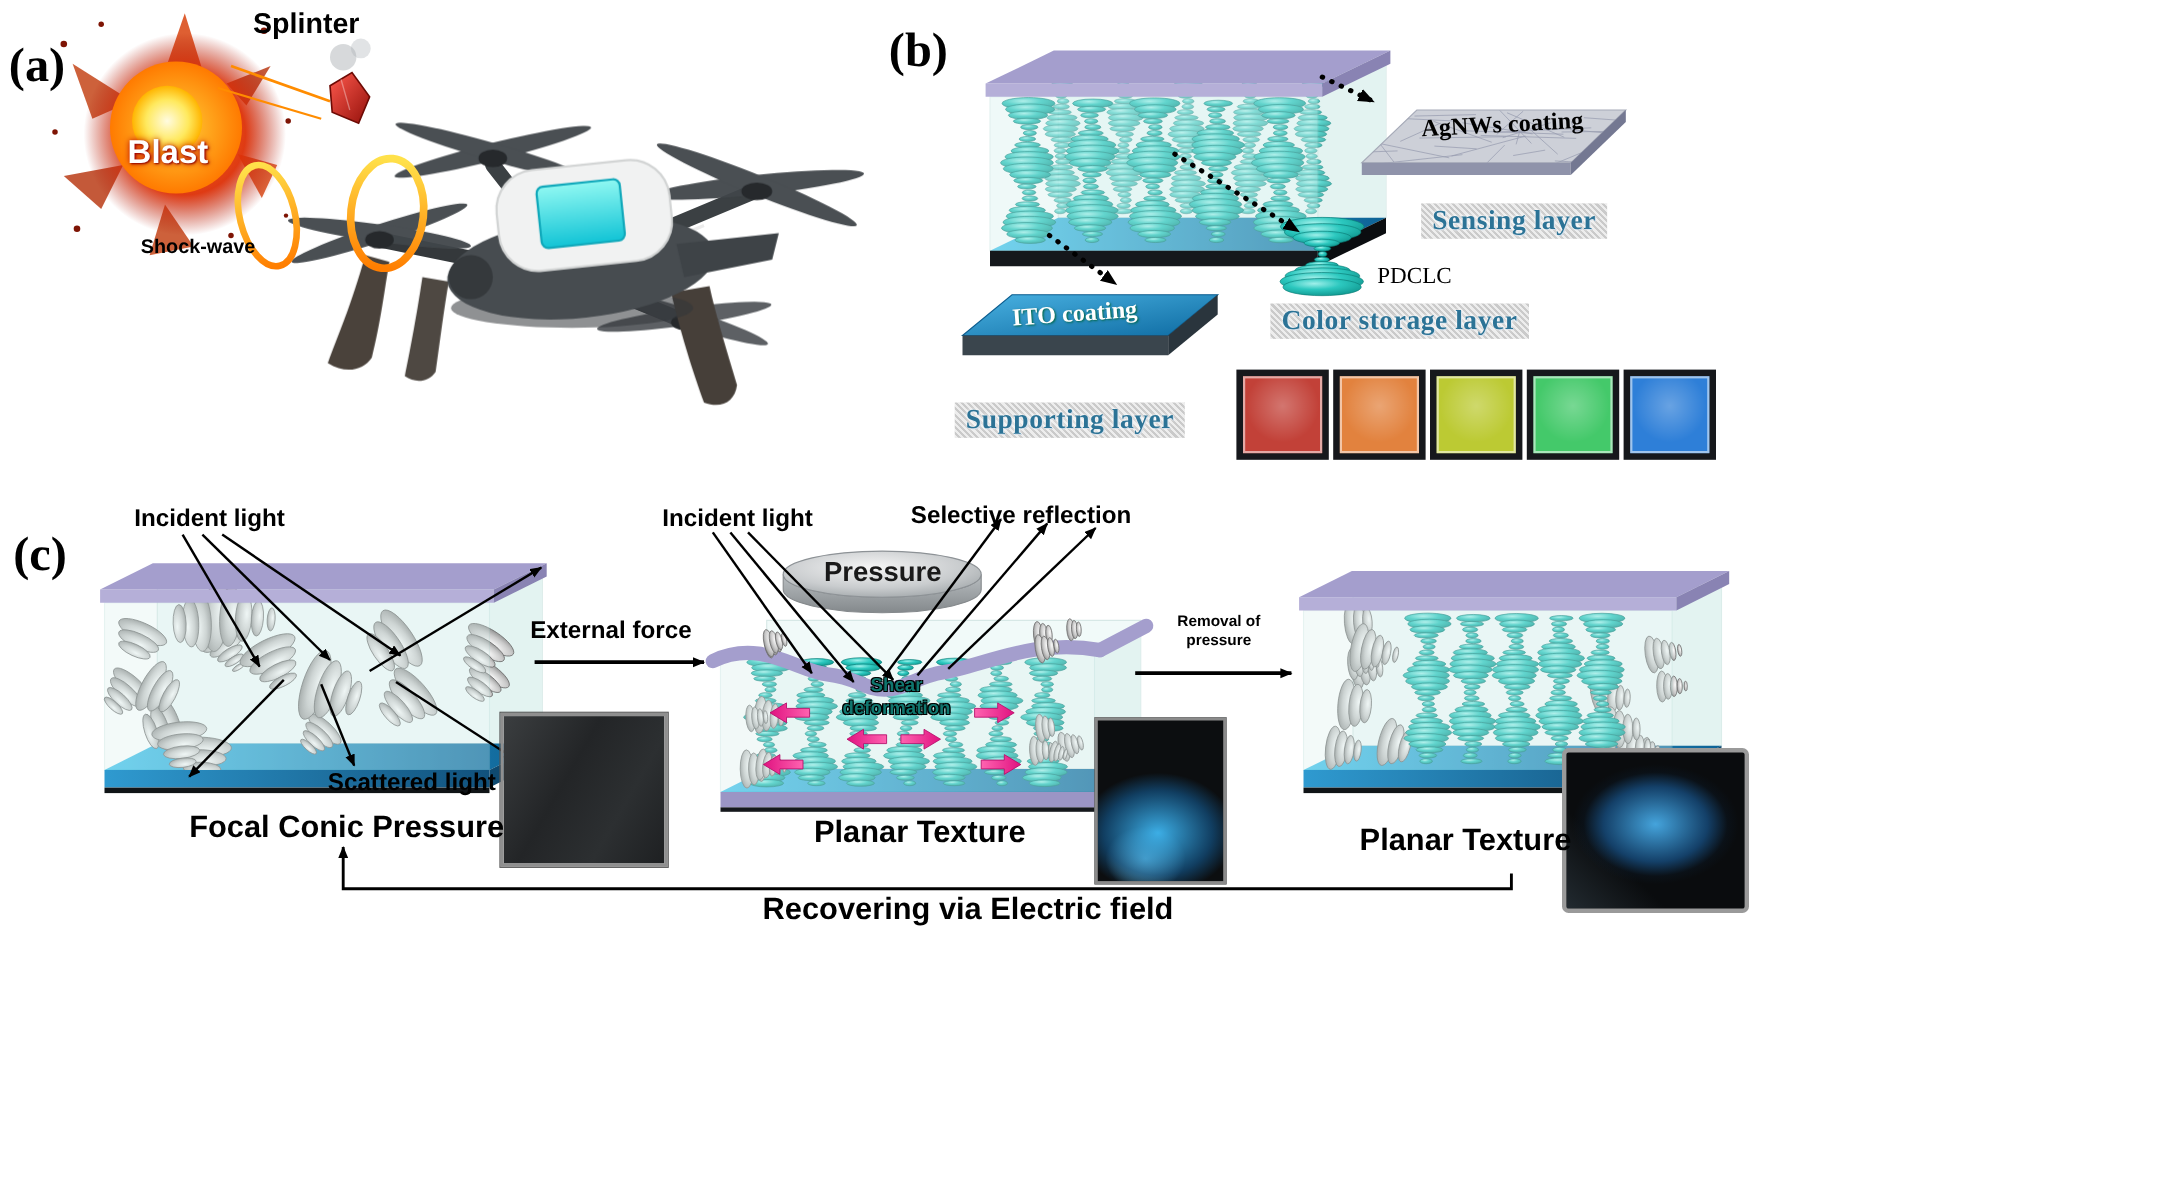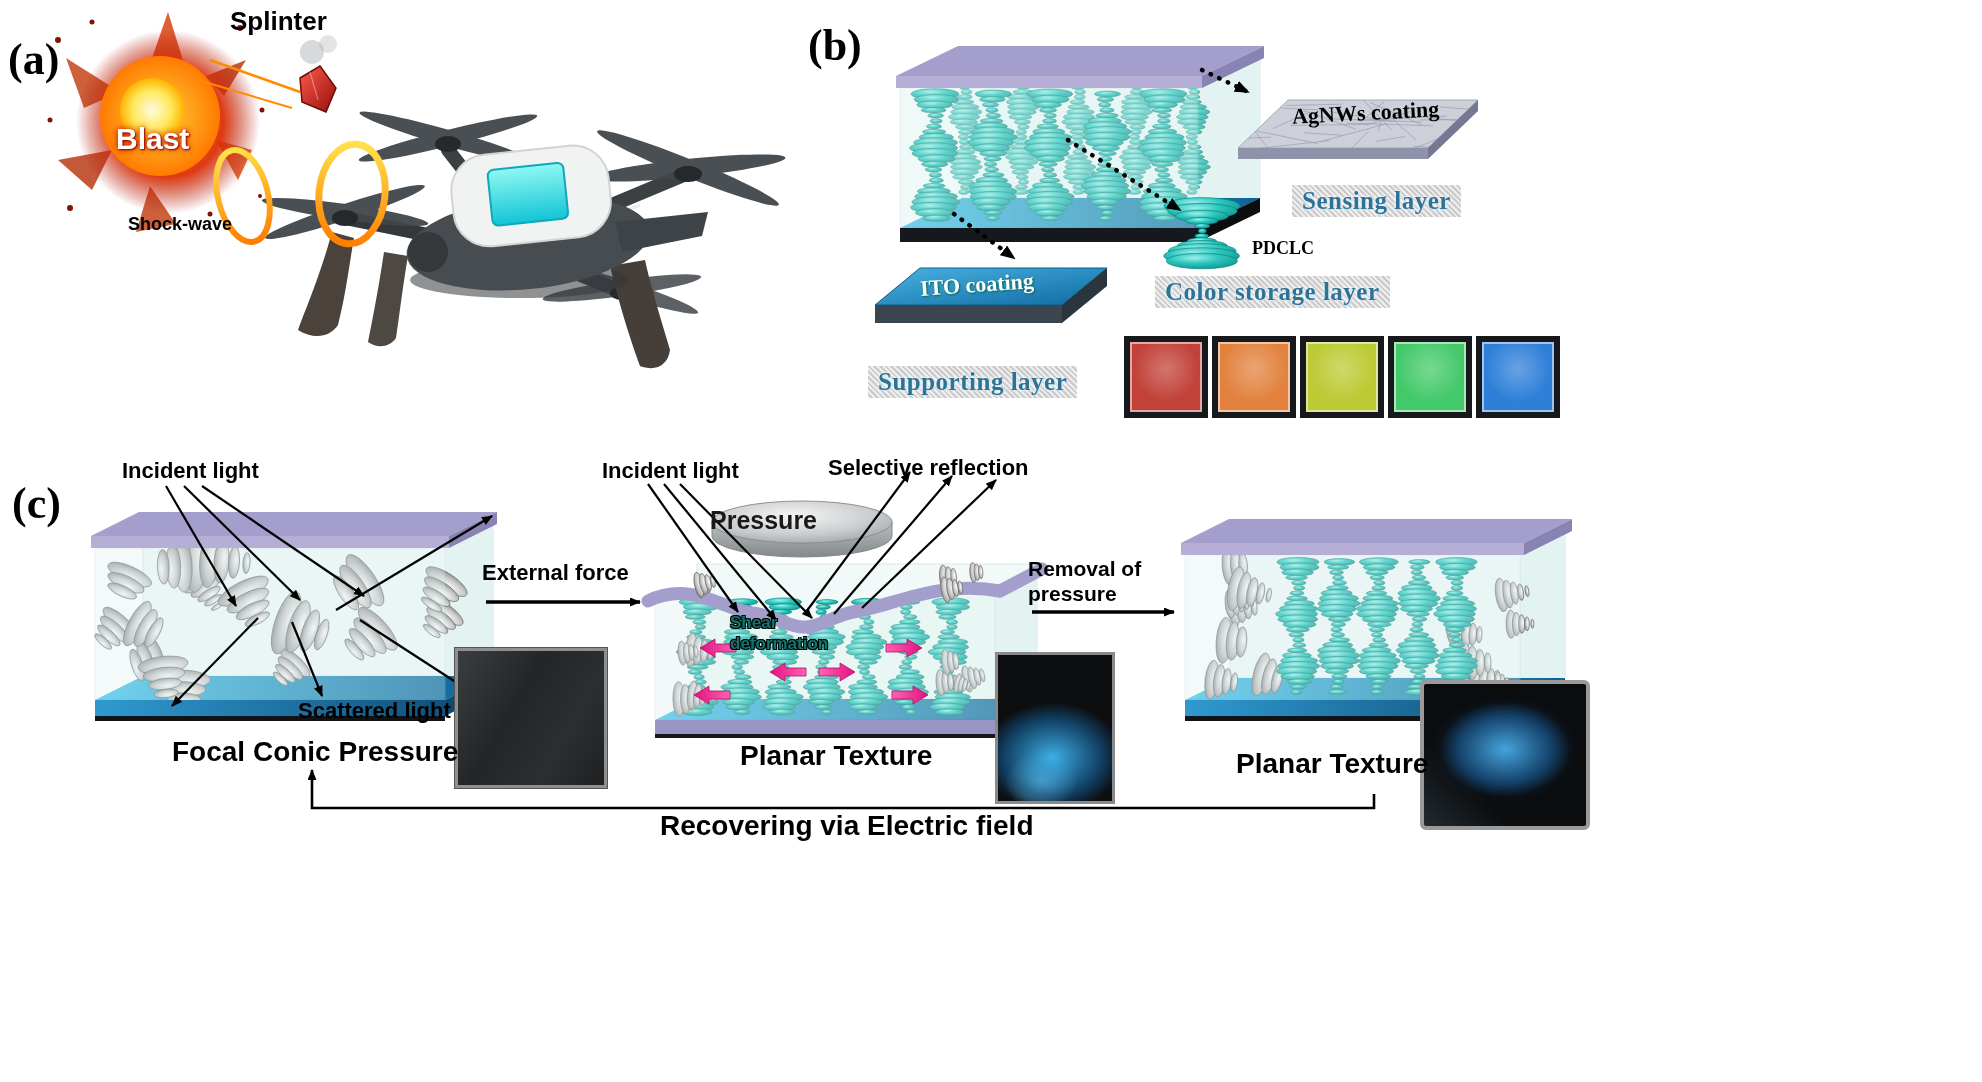--- a/index.html
+++ b/index.html
@@ -23,21 +23,21 @@
                      radial-gradient(52px 42px at 38% 86%,rgba(150,232,255,.9),rgba(0,0,0,0) 70%),#0c0e10}
   #insetC{left:1420px;top:680px;width:170px;height:150px;border:4px solid #9a9a9a;border-radius:6px;
           background:radial-gradient(86px 62px at 50% 46%,rgba(72,172,231,.95),rgba(26,96,160,.62) 55%,rgba(12,32,52,.25) 76%,rgba(0,0,0,0) 88%),
                      linear-gradient(45deg,rgba(120,150,170,.22),rgba(0,0,0,0) 30%),#0a0c0e}
   #swatch-row{position:absolute;left:1124px;top:336px;z-index:5;display:flex;gap:4px}
   .swatch-frame{width:84px;height:82px;background:#16181c;display:flex;align-items:center;justify-content:center}
   .swatch-cell{position:relative;width:72px;height:70px;border:2px solid rgba(255,255,255,.55)}
   .swatch-cell::after{content:"";position:absolute;inset:0;
           background:radial-gradient(circle at 50% 38%,rgba(255,255,255,.28),rgba(0,0,0,0) 62%)}
   .white-outline{text-shadow:-1px -1px 0 #000,1px -1px 0 #000,-1px 1px 0 #000,1px 1px 0 #000}
-  .centered{text-align:left}
+  .centered{text-align:center}
 </style>
 </head>
 <body>
 
 <div id="canvas">
 
   <svg width="0" height="0" style="position:absolute" aria-hidden="true">
     <defs>
       <radialGradient id="tealDisc" cx="40%" cy="30%" r="75%">
         <stop offset="0%" stop-color="#9ff0ea"></stop>
@@ -1110,21 +1110,21 @@
   </svg>
 
   <div class="panel-letter" style="left:8px;top:34px">(a)</div>
   <div class="lbl" style="left:230px;top:6px;font-size:26px">Splinter</div>
   <div class="lbl" style="left:116px;top:122px;font-size:30px;color:#fff;text-shadow:0 0 6px #b00,1px 1px 2px #700">Blast</div>
   <div class="lbl" style="left:128px;top:214px;font-size:18px">Shock-wave</div>
 
   <div class="panel-letter" style="left:808px;top:20px">(b)</div>
   <div class="lbl serif" style="left:1292px;top:100px;font-size:22px;transform:rotate(-3deg)">AgNWs coating</div>
   <div class="strip" style="left:1292px;top:185px">Sensing layer</div>
-  <div class="lbl serif" style="left:1252px;top:238px;font-size:18px;font-weight:bold">PDCLC</div>
+  <div class="lbl serif" style="left:1252px;top:238px;font-size:21px;font-weight:normal">PDCLC</div>
   <div class="strip" style="left:1155px;top:276px">Color storage layer</div>
   <div class="lbl serif" style="left:920px;top:272px;font-size:22px;color:#fff;transform:rotate(-4deg);text-shadow:1px 1px 2px #064">ITO coating</div>
   <div class="strip" style="left:868px;top:366px">Supporting layer</div>
 
   <div id="swatch-row">
     <div class="swatch-frame">
         <div class="swatch-cell" style="background: rgb(194, 65, 56);"></div>
       </div>
     <div class="swatch-frame">
         <div class="swatch-cell" style="background: rgb(226, 130, 62);"></div>
@@ -1146,21 +1146,21 @@
   <div class="lbl" style="left:172px;top:736px;font-size:28px">Focal Conic Pressure</div>
   <div class="lbl" style="left:482px;top:560px;font-size:22px">External force</div>
   <div class="lbl" style="left:602px;top:458px;font-size:22px">Incident light</div>
   <div class="lbl" style="left:828px;top:455px;font-size:22px">Selective reflection</div>
   <div class="lbl centered" style="left:710px;top:506px;width:185px;font-size:25px;color:#1a1a1a">Pressure</div>
   <div class="lbl centered white-outline" style="left:730px;top:612px;width:170px;font-size:17px;color:#0f766e;line-height:1.25">
     <div>Shear</div>
     <div>deformation</div>
   </div>
   <div class="lbl" style="left:740px;top:740px;font-size:28px">Planar Texture</div>
-  <div class="lbl centered" style="left:1028px;top:556px;width:160px;font-size:21px;line-height:1.2">
+  <div class="lbl centered" style="left:1028px;top:556px;width:160px;font-size:14px;line-height:1.2">
     <div>Removal of</div>
     <div>pressure</div>
   </div>
   <div class="lbl" style="left:1236px;top:748px;font-size:28px">Planar Texture</div>
   <div class="lbl centered" style="left:660px;top:810px;width:440px;font-size:28px">Recovering via Electric field</div>
 
   <div class="inset" id="insetA"></div>
   <div class="inset" id="insetB"></div>
   <div class="inset" id="insetC"></div>
 

